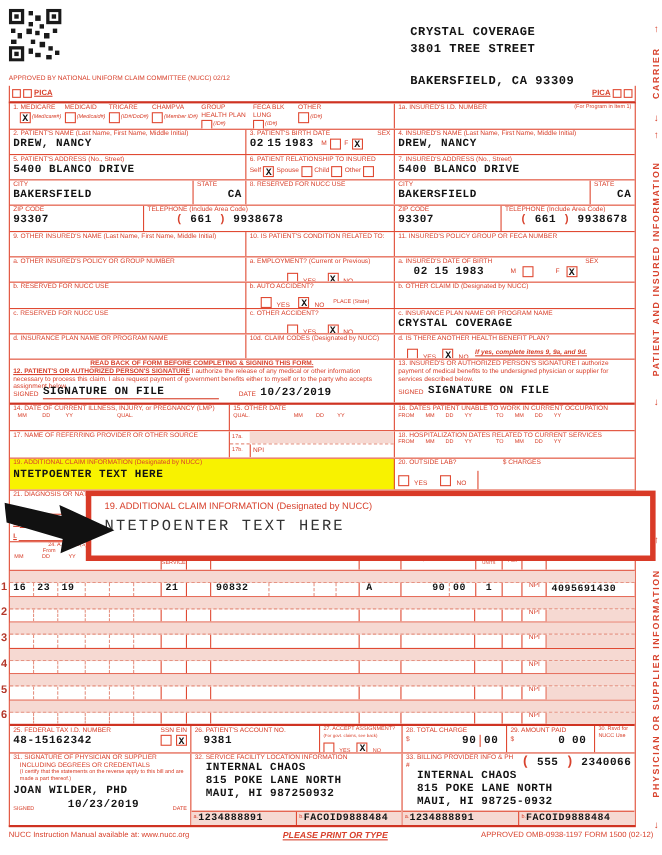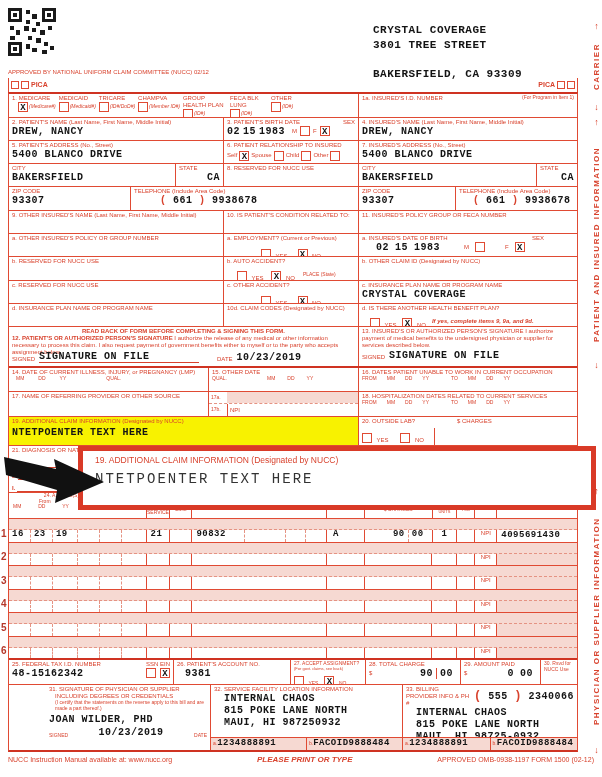--- a/index.html
+++ b/index.html
@@ -4,21 +4,21 @@
 <style>
   :root{
     --red:#e04a33; --redtx:#d8422d; --dark:#cf3322; --pink:#f6d9d2; --pinkd:#f0c9c0;
     --yellow:#f8f200; --ink:#141414;
   }
   *{margin:0;padding:0;box-sizing:border-box;}
   html,body{background:#fff;}
   #page{position:relative;width:602px;height:777px;background:#fff;overflow:hidden;
         font-family:"Liberation Sans",sans-serif;}
   .lbl{color:var(--redtx);font-size:6px;line-height:1.15;}
-  .lblb{font-weight:bold;}
+  .lblb{font-weight:bold;text-decoration:underline;}
   .tiny{font-size:5px;}
   .val{color:var(--ink);font:700 10px/1.1 "Liberation Mono",monospace;letter-spacing:.5px;white-space:nowrap;}
   .val.sm{font-size:9px;}
   .cb{display:inline-block;width:10px;height:10px;border:1px solid var(--red);background:#fff;
       font:700 9px/10px "Liberation Mono",monospace;color:var(--ink);text-align:center;vertical-align:middle;}
   .row{display:flex;border-bottom:1px solid var(--red);overflow:hidden;}
   .cell{border-right:1px solid var(--red);padding:1px 3px;overflow:hidden;position:relative;}
   .cell:last-child{border-right:none;}
   .nb{border-right:none;}
   .redp{color:var(--redtx);font-weight:bold;}
@@ -711,21 +711,21 @@
           <span class="val" style="flex:1;text-align:right;padding-right:3px;">0</span>
           <span class="val" style="width:20px;padding-left:3px;">00</span>
         </div>
       </div>
       <div class="cell nb" style="flex:1;">
         <div class="lbl tiny">30. Rsvd for NUCC Use</div>
       </div>
     </div>
 
     <div class="row" style="height:65px;border-bottom:none;">
-      <div class="cell" style="width:165px;margin-left:37px;">
+      <div class="cell" style="width:165px;">
         <div class="lbl"><span>31. SIGNATURE OF PHYSICIAN OR SUPPLIER</span><br><span style="margin-left:6px;">INCLUDING DEGREES OR CREDENTIALS</span></div>
         <div class="lbl tiny" style="margin-left:6px;">(I certify that the statements on the reverse apply to this bill and are made a part thereof.)</div>
         <div class="val" style="margin-top:3px;">JOAN WILDER, PHD</div>
         <div style="display:flex;align-items:flex-end;justify-content:space-between;margin-top:2px;">
           <span class="lbl tiny">SIGNED</span>
           <span class="val">10/23/2019</span>
           <span class="lbl tiny">DATE</span>
         </div>
       </div>
       <div class="cell" style="width:192px;padding:0;">

